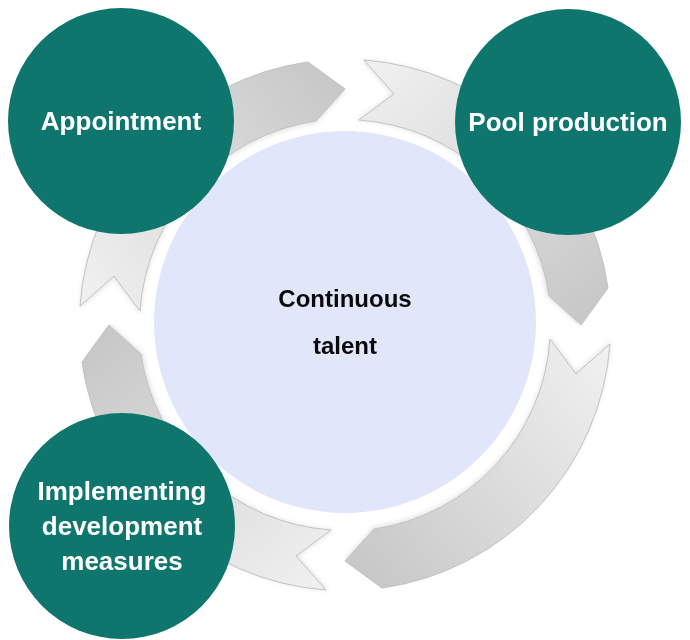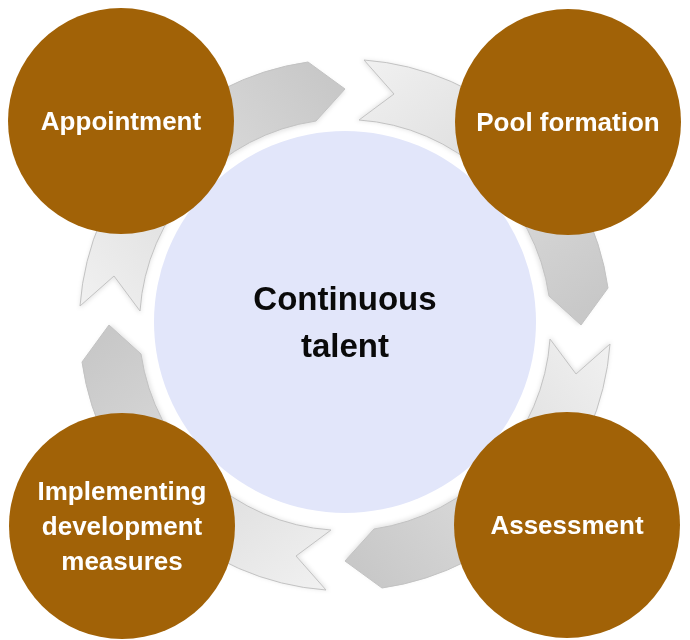--- a/index.html
+++ b/index.html
@@ -7,25 +7,25 @@
     position:relative;width:690px;height:640px;background:#ffffff;overflow:hidden;
     font-family:"Liberation Sans","DejaVu Sans",sans-serif;
   }
   .arrows-svg{position:absolute;left:0;top:0;}
   .arrow-seg{filter:drop-shadow(0 2px 2px rgba(0,0,0,0.10));}
   .center-circle{
     position:absolute;left:154px;top:131px;width:382px;height:382px;border-radius:50%;
     background:#e2e6fa;display:flex;align-items:center;justify-content:center;
   }
   .center-text{
-    text-align:center;color:#0a0a0a;font-weight:bold;font-size:33px;line-height:47px;
+    text-align:center;color:#0a0a0a;font-weight:bold;font-size:24px;line-height:47px;
   }
   .node{
     position:absolute;width:226px;height:226px;border-radius:50%;
-    background:#a16207;display:flex;align-items:center;justify-content:center;
+    background:#0f766e;display:flex;align-items:center;justify-content:center;
   }
   .node-label{
     color:#ffffff;font-weight:bold;font-size:26px;line-height:35px;
     text-align:center;max-width:200px;
   }
   .node-tl{left:8px;top:8px;}
   .node-tr{left:455px;top:9px;}
   .node-bl{left:9px;top:413px;}
   .node-br{left:454px;top:412px;}
 </style>
@@ -52,24 +52,21 @@
       <div>Continuous</div>
       <div>talent</div>
     </div>
   </div>
 
   <div class="node node-tl">
     <span class="node-label">Appointment</span>
   </div>
 
   <div class="node node-tr">
-    <span class="node-label">Pool formation</span>
+    <span class="node-label">Pool production</span>
   </div>
 
-  <div class="node node-br">
-    <span class="node-label">Assessment</span>
-  </div>
 
   <div class="node node-bl">
     <span class="node-label">Implementing development measures</span>
   </div>
 
 </div>
 
 </body></html>

